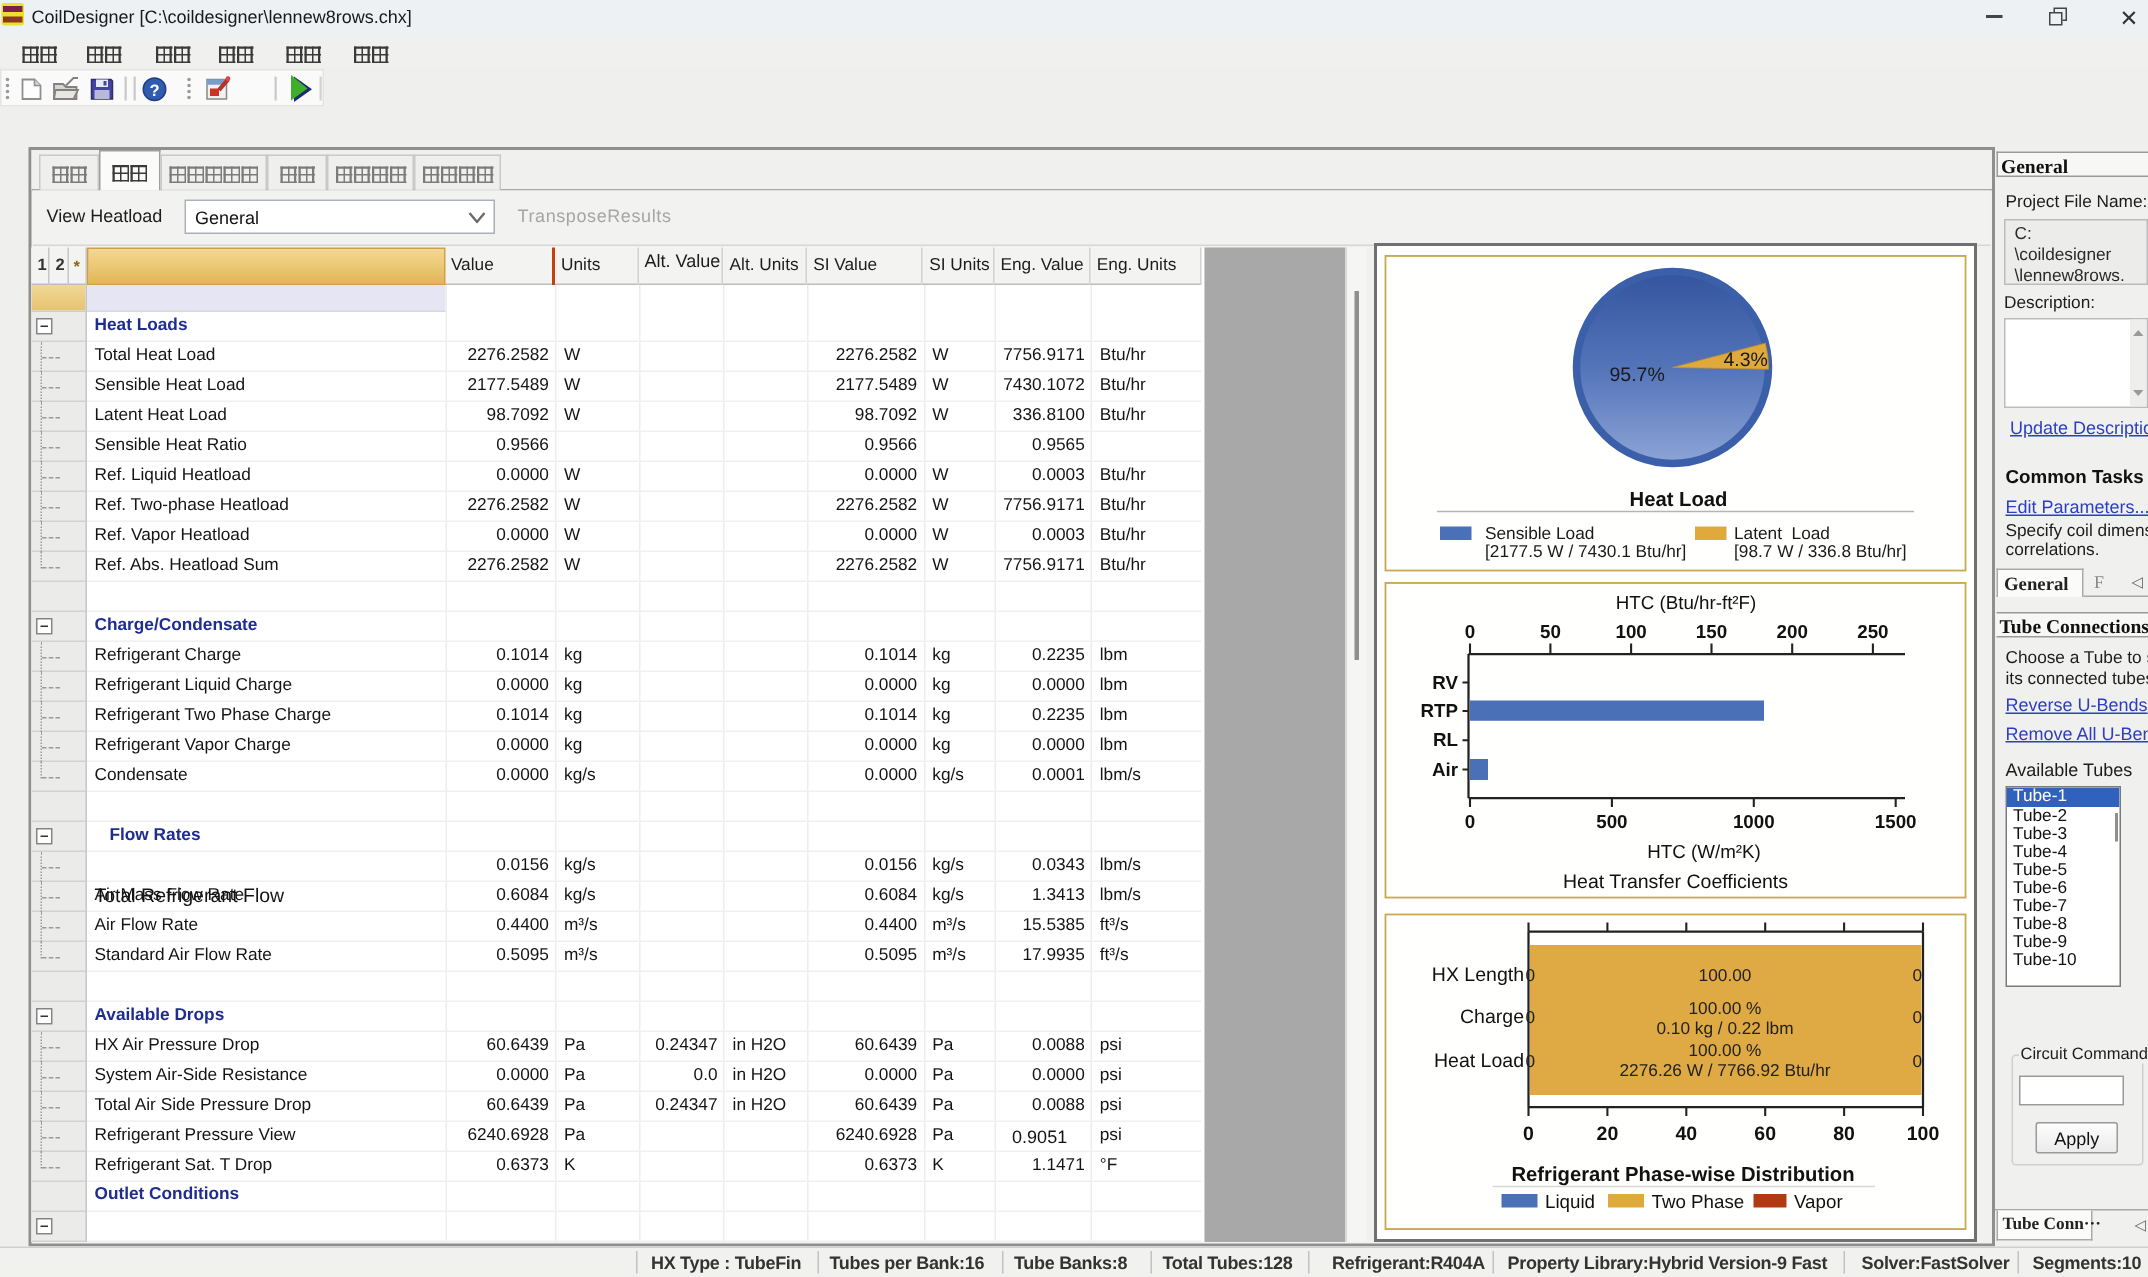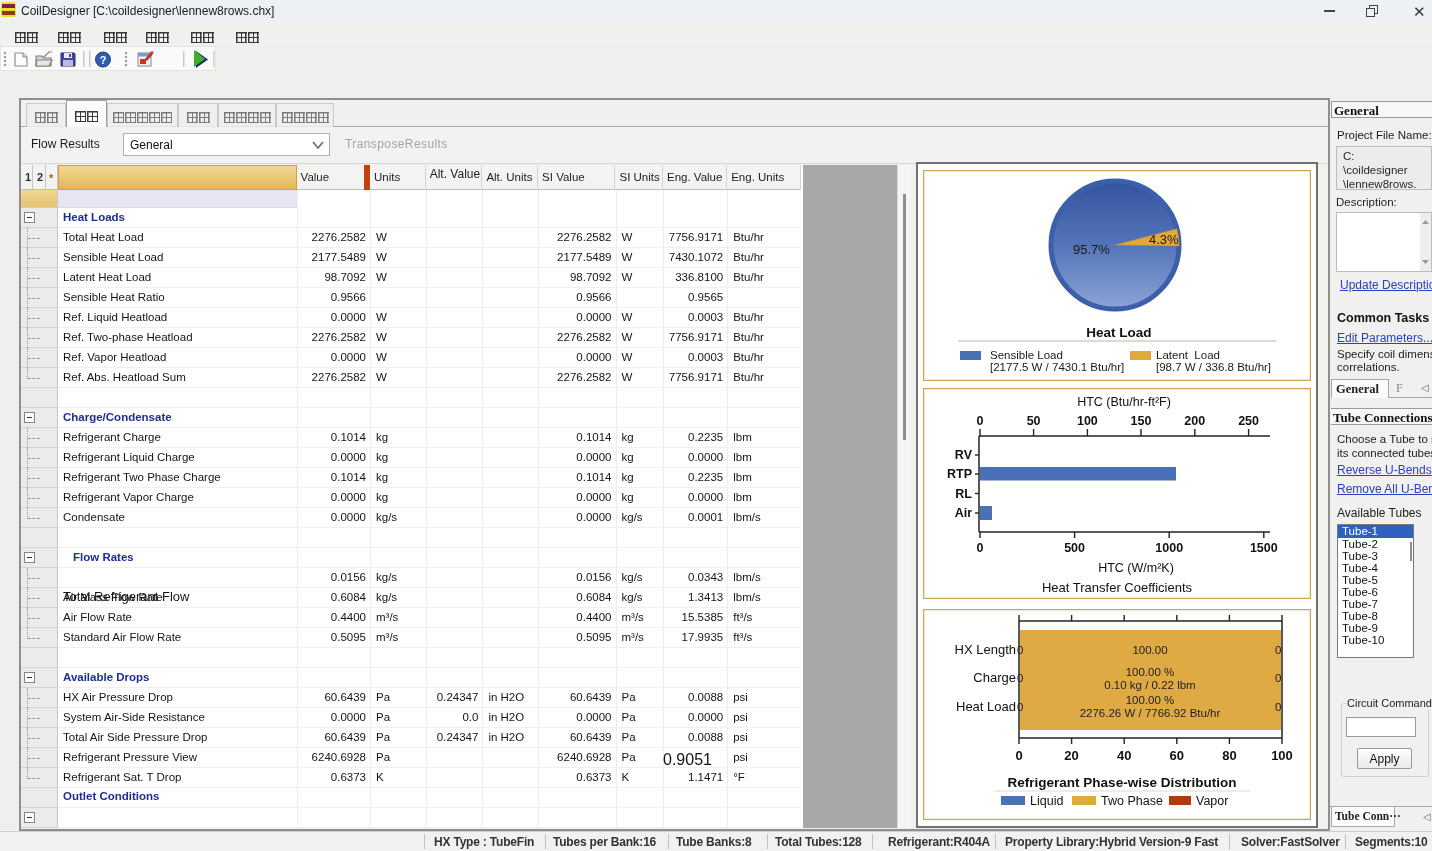--- a/index.html
+++ b/index.html
@@ -87,42 +87,42 @@
 <div class="abs" style="left:21px;top:100px;width:1307px;height:27px;background:#f0f0ee"></div>
 <div class="abs" style="left:21px;top:126px;width:1307px;height:1px;background:#a8a8a8"></div>
 <div class="abs" style="left:26px;top:103px;width:40px;height:24px;background:#efefed;border:1px solid #c3c3c3;border-bottom:none;text-align:center;padding-top:4px;opacity:.85"><span class="cjl"><i class="cj" style="opacity:.75"></i><i class="cj" style="opacity:.75"></i></span></div>
 <div class="abs" style="left:66px;top:100px;width:41px;height:27px;background:#fbfbfa;border:1px solid #9f9f9f;border-bottom:none;text-align:center;padding-top:6px"><span class="cjl"><i class="cj"></i><i class="cj"></i></span></div>
 <div class="abs" style="left:107px;top:103px;width:71px;height:24px;background:#efefed;border:1px solid #c3c3c3;border-bottom:none;text-align:center;padding-top:4px;opacity:.85"><span class="cjl"><i class="cj" style="opacity:.75"></i><i class="cj" style="opacity:.75"></i><i class="cj" style="opacity:.75"></i><i class="cj" style="opacity:.75"></i><i class="cj" style="opacity:.75"></i><i class="cj" style="opacity:.75"></i></span></div>
 <div class="abs" style="left:178px;top:103px;width:40px;height:24px;background:#efefed;border:1px solid #c3c3c3;border-bottom:none;text-align:center;padding-top:4px;opacity:.85"><span class="cjl"><i class="cj" style="opacity:.75"></i><i class="cj" style="opacity:.75"></i></span></div>
 <div class="abs" style="left:218px;top:103px;width:58px;height:24px;background:#efefed;border:1px solid #c3c3c3;border-bottom:none;text-align:center;padding-top:4px;opacity:.85"><span class="cjl"><i class="cj" style="opacity:.75"></i><i class="cj" style="opacity:.75"></i><i class="cj" style="opacity:.75"></i><i class="cj" style="opacity:.75"></i></span></div>
 <div class="abs" style="left:276px;top:103px;width:58px;height:24px;background:#efefed;border:1px solid #c3c3c3;border-bottom:none;text-align:center;padding-top:4px;opacity:.85"><span class="cjl"><i class="cj" style="opacity:.75"></i><i class="cj" style="opacity:.75"></i><i class="cj" style="opacity:.75"></i><i class="cj" style="opacity:.75"></i></span></div>
 
 <div class="abs" style="left:22px;top:127px;width:1305px;height:37px;background:#f2f2f0;border-bottom:1px solid #d6d6d6"></div>
-<div class="abs" style="left:31px;top:137px;font-size:12px;color:#1c1c1c">Flow Results</div>
+<div class="abs" style="left:31px;top:137px;font-size:12px;color:#1c1c1c">View Heatload</div>
 <div class="abs" style="left:123px;top:133px;width:207px;height:23px;background:#fff;border:1px solid #a9b0ba"></div>
 <div class="abs" style="left:130px;top:138px;font-size:12px;color:#111">General</div>
 <svg class="abs" style="left:312px;top:141px" width="12" height="8">
     <path d="M1 1 L6 7 L11 1" fill="none" stroke="#6a6a6a" stroke-width="1.6"></path>
   </svg>
 <div class="abs" style="left:345px;top:137px;font-size:12px;color:#a5a5a5;letter-spacing:.4px">TransposeResults</div>
 
 <div class="abs" style="left:21px;top:165px;width:782px;height:663px;background:#fff"></div>
 <div class="abs" style="left:803px;top:165px;width:94px;height:663px;background:#a8a8a8"></div>
 <div class="abs" style="left:897px;top:165px;width:14px;height:663px;background:#f5f5f4;border-left:1px solid #d8d8d8"></div>
 <div class="abs" style="left:903px;top:194px;width:2.5px;height:246px;background:#8f8f8f"></div>
 <div class="abs" style="left:21px;top:165px;width:780px;height:25px;background:#f3f3f1;border-bottom:1px solid #bdbdbd"></div>
 <div class="abs" style="left:21px;top:165px;width:37px;height:25px;border-right:1px solid #c6c6c6">
 <span class="abs" style="left:4px;top:6px;font-size:11px;font-weight:bold;color:#333">1</span>
 <span class="abs" style="left:16px;top:6px;font-size:11px;font-weight:bold;color:#333">2</span>
 <span class="abs" style="left:28px;top:7px;font-size:11px;font-weight:bold;color:#8a6914">*</span>
 <span class="abs" style="left:11px;top:0;width:1px;height:25px;background:#c6c6c6"></span>
 <span class="abs" style="left:24px;top:0;width:1px;height:25px;background:#c6c6c6"></span>
 </div>
 <div class="abs" style="left:58px;top:165px;width:238.6px;height:25px;background:linear-gradient(180deg,#f3d793 0%,#ecca78 45%,#e2b557 100%);border:1px solid #cfa143"></div>
-<div class="abs" style="left:296.6px;top:165px;width:73.4px;height:25px;border-right:6px solid #c2410c">
+<div class="abs" style="left:296.6px;top:165px;width:73.4px;height:25px;border-right:2px solid #c2410c">
     <span class="abs" style="left:4px;top:6px;font-size:11.5px;color:#1c1c1c">Value</span>
   </div>
 <div class="abs" style="left:370.0px;top:165px;width:55.7px;height:25px;border-right:1px solid #d2d2d2">
     <span class="abs" style="left:4px;top:6px;font-size:11.5px;color:#1c1c1c">Units</span>
   </div>
 <div class="abs" style="left:425.7px;top:165px;width:56.7px;height:25px;border-right:1px solid #d2d2d2">
     <span class="abs" style="left:4px;top:2px;font-size:12px;color:#1c1c1c">Alt. Value</span>
   </div>
 <div class="abs" style="left:482.4px;top:165px;width:55.7px;height:25px;border-right:1px solid #d2d2d2">
     <span class="abs" style="left:4px;top:6px;font-size:11.5px;color:#1c1c1c">Alt. Units</span>
@@ -406,21 +406,21 @@
 <div class="abs" style="left:712.2px;top:566px;font-size:11.5px;color:#141414">psi</div>
 <div class="abs" style="left:0;top:583px;width:37px;height:20px;background:#ebebe9;border-right:1px solid #c6c6c6;border-bottom:1px solid #d2d2d2"></div>
 <div class="abs" style="left:37px;top:602px;width:743px;height:1px;background:#f0f0f2"></div>
 <div class="abs" style="left:6px;top:583px;width:1px;height:20px;border-left:1px dotted #9a9a9a"></div>
 <div class="abs" style="left:7px;top:593px;width:12px;height:1px;border-top:1px dashed #9a9a9a"></div>
 <div class="abs" style="left:42px;top:586px;font-size:11.5px;color:#141414">Refrigerant Pressure View</div>
 <div class="abs" style="left:275.6px;top:586px;width:69.4px;text-align:right;font-size:11.5px;color:#141414">6240.6928</div>
 <div class="abs" style="left:355.0px;top:586px;font-size:11.5px;color:#141414">Pa</div>
 <div class="abs" style="left:517.1px;top:586px;width:73.4px;text-align:right;font-size:11.5px;color:#141414">6240.6928</div>
 <div class="abs" style="left:600.5px;top:586px;font-size:11.5px;color:#141414">Pa</div>
-<div class="abs" style="left:642.0px;top:586px;width:60.2px;text-align:left;font-size:16px;color:#141414">0.9051</div>
+<div class="abs" style="left:642.0px;top:586px;width:60.2px;text-align:center;font-size:12px;color:#141414">0.9051</div>
 <div class="abs" style="left:712.2px;top:586px;font-size:11.5px;color:#141414">psi</div>
 <div class="abs" style="left:0;top:603px;width:37px;height:20px;background:#ebebe9;border-right:1px solid #c6c6c6;border-bottom:1px solid #d2d2d2"></div>
 <div class="abs" style="left:37px;top:622px;width:743px;height:1px;background:#f0f0f2"></div>
 <div class="abs" style="left:6px;top:603px;width:1px;height:11px;border-left:1px dotted #9a9a9a"></div>
 <div class="abs" style="left:7px;top:613px;width:12px;height:1px;border-top:1px dashed #9a9a9a"></div>
 <div class="abs" style="left:42px;top:606px;font-size:11.5px;color:#141414">Refrigerant Sat. T Drop</div>
 <div class="abs" style="left:275.6px;top:606px;width:69.4px;text-align:right;font-size:11.5px;color:#141414">0.6373</div>
 <div class="abs" style="left:355.0px;top:606px;font-size:11.5px;color:#141414">K</div>
 <div class="abs" style="left:517.1px;top:606px;width:73.4px;text-align:right;font-size:11.5px;color:#141414">0.6373</div>
 <div class="abs" style="left:600.5px;top:606px;font-size:11.5px;color:#141414">K</div>

